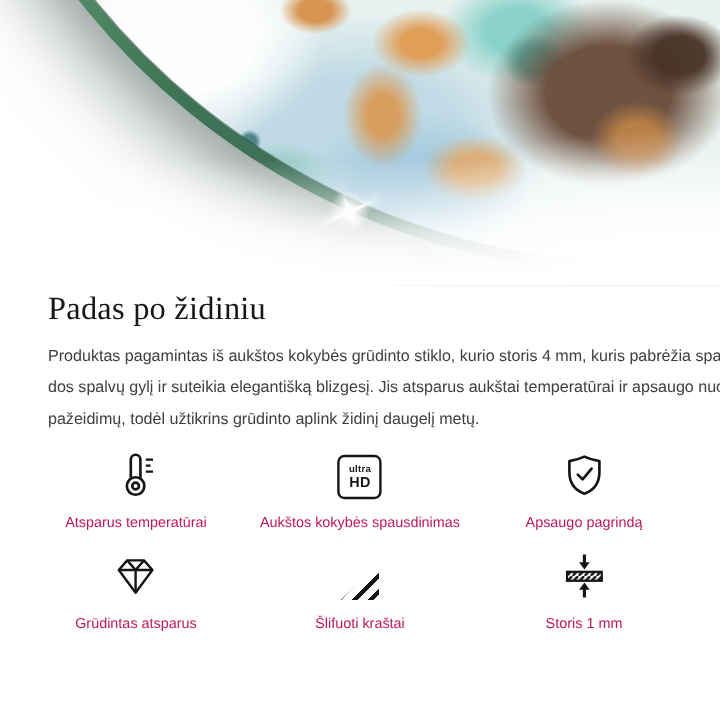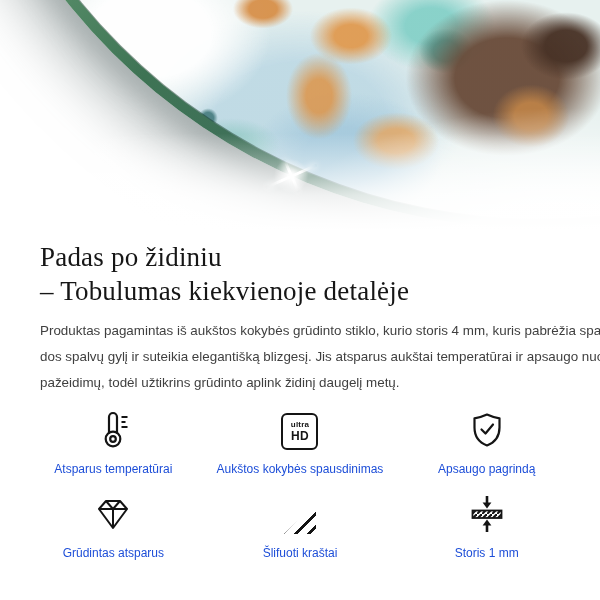--- a/index.html
+++ b/index.html
@@ -54,21 +54,21 @@
   .title{margin:0;padding-top:2px;font-family:Liberation Serif, serif;
     font-weight:400;font-size:27px;line-height:34px;color:#161616;letter-spacing:.2px;}
   .title span{display:block;}
   .desc{margin:10px 0 0;font-size:13.4px;line-height:26px;color:#3f3f3f;}
   .desc span{display:block;white-space:nowrap;}
 
   
   .features{margin-top:12px;padding:0 20px;display:grid;grid-template-columns:1fr 1fr 1fr;row-gap:16px;}
   .feature{display:flex;flex-direction:column;align-items:center;}
   .icon-box{height:42px;display:flex;align-items:flex-end;justify-content:center;}
-  .feature .label{margin-top:12px;font-size:12px;color:#1d4ed8;text-align:center;}
+  .feature .label{margin-top:12px;font-size:12px;color:#be185d;text-align:center;}
   svg.ic{display:block;}
 
   .uhd-box{width:33px;height:33px;border:2.5px solid #141414;border-radius:6px;
     display:flex;flex-direction:column;align-items:center;justify-content:center;color:#141414;}
   .uhd-top{font-size:8px;font-weight:700;line-height:9px;letter-spacing:.2px;}
   .uhd-bottom{font-size:12px;font-weight:800;line-height:14px;letter-spacing:.2px;}
 
   .tri-hatch{width:32px;height:30px;
     clip-path:polygon(100% 0, 100% 100%, 0 100%);
     background:repeating-linear-gradient(135deg, #141414 0 3.5px, rgba(0,0,0,0) 3.5px 9.2px);}
@@ -79,21 +79,20 @@
 <div class="hero">
   <div class="glass-edge"></div>
   <div class="glass-surface"></div>
   <div class="hero-fade"></div>
   <div class="sparkle"></div>
 </div>
 
 <div class="content">
   <h1 class="title">
     <span>Padas po židiniu</span>
-    <span>– Tobulumas kiekvienoje detalėje</span>
   </h1>
   <p class="desc">
     <span>Produktas pagamintas iš aukštos kokybės grūdinto stiklo, kurio storis 4 mm, kuris pabrėžia spau-</span>
     <span>dos spalvų gylį ir suteikia elegantišką blizgesį. Jis atsparus aukštai temperatūrai ir apsaugo nuo</span>
     <span>pažeidimų, todėl užtikrins grūdinto aplink židinį daugelį metų.</span>
   </p>
 </div>
 
 <div class="features">
 

